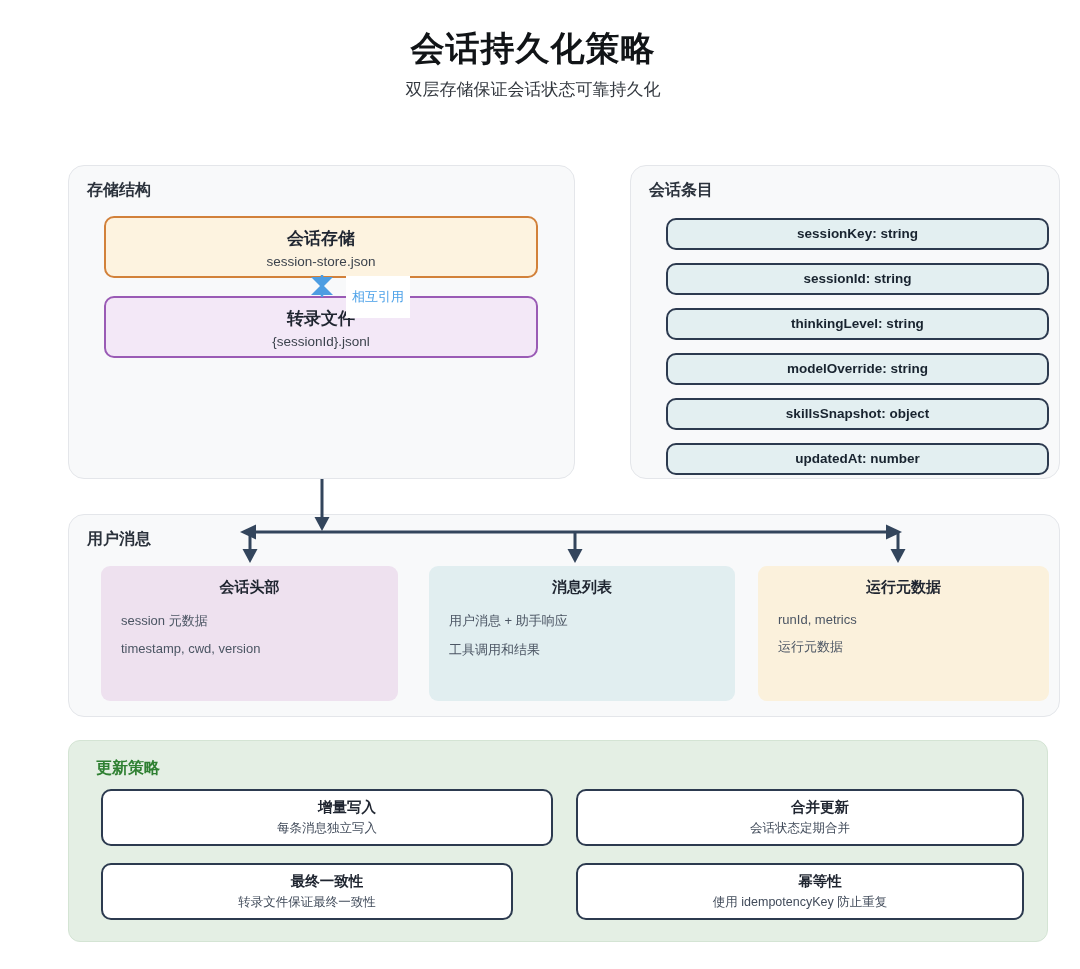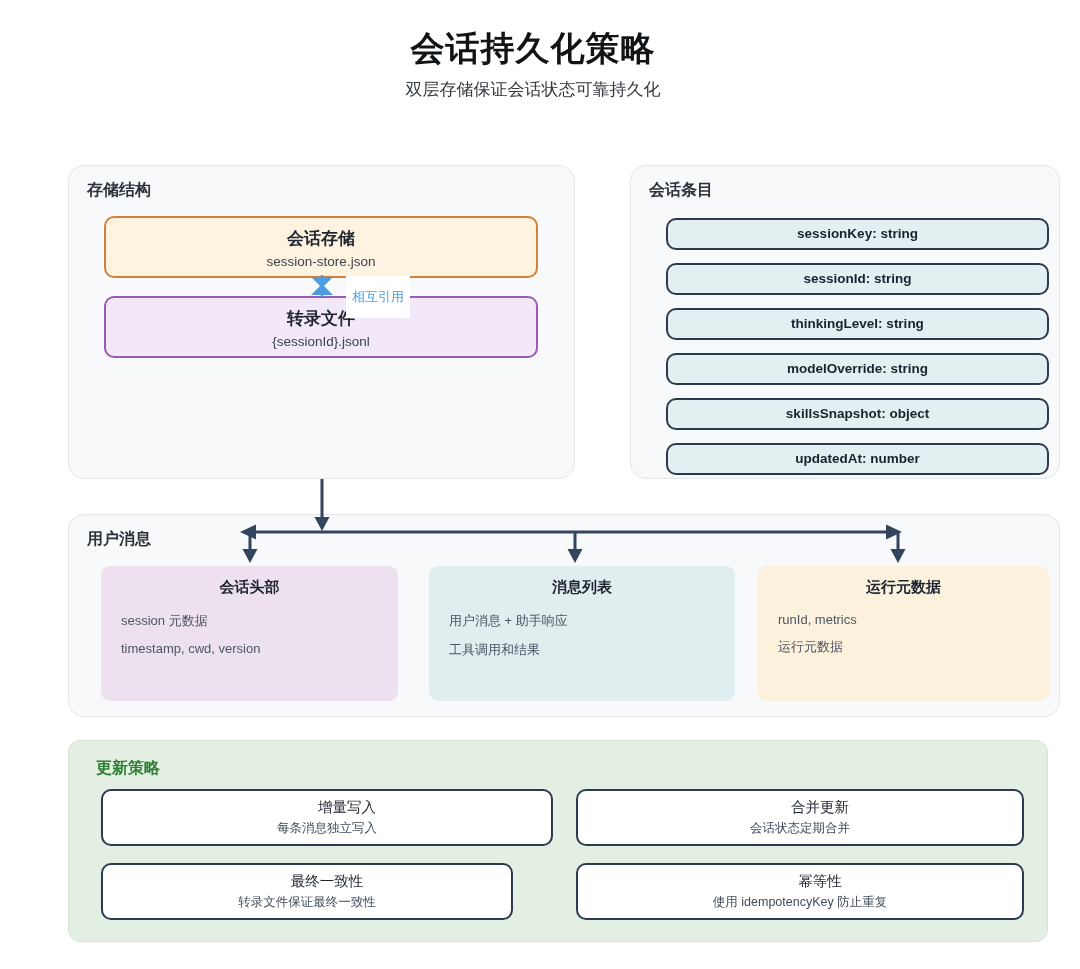--- a/index.html
+++ b/index.html
@@ -74,21 +74,21 @@
   #panel-update {
     left: 68px; top: 740px; width: 980px; height: 202px;
     background: #e4efe4; border: 1px solid #d4e4d4; border-radius: 12px;
   }
   #panel-update .panel-header { left: 27px; top: 17px; color: #2f8032; }
   .strategy-box {
     position: absolute; height: 57px;
     background: #ffffff; border: 2px solid #2c3a4f; border-radius: 10px;
     text-align: center; padding-top: 7px;
   }
-  .strategy-box .s-title { font-size: 14.5px; font-weight: 400; color: #1f2530; padding-left: 40px; }
+  .strategy-box .s-title { font-size: 14.5px; font-weight: 700; color: #1f2530; padding-left: 40px; }
   .strategy-box .s-sub   { margin-top: 3px; font-size: 12.5px; color: #414b5a; }
   #strat-0 { left: 32px;  top: 48px;  width: 452px; }
   #strat-1 { left: 507px; top: 48px;  width: 448px; }
   #strat-2 { left: 32px;  top: 122px; width: 412px; }
   #strat-3 { left: 507px; top: 122px; width: 448px; }
 
   
   #flow-arrows, #link-arrow {
     position: absolute; left: 0; top: 0;
     pointer-events: none; z-index: 6;

